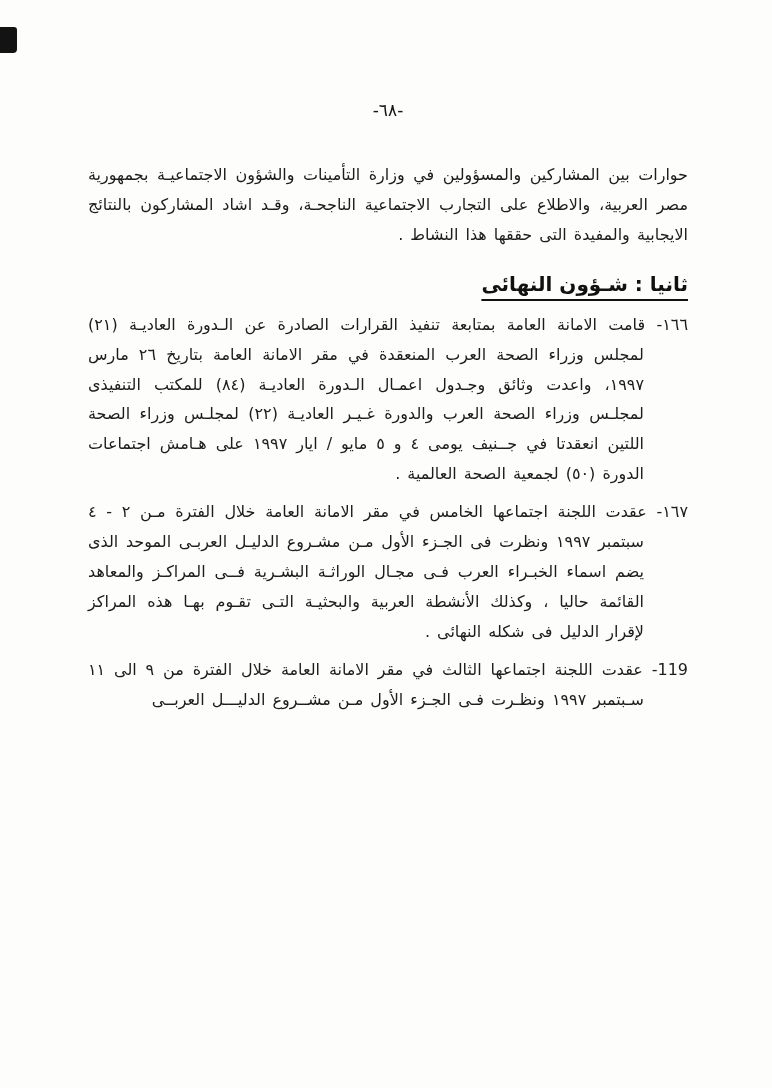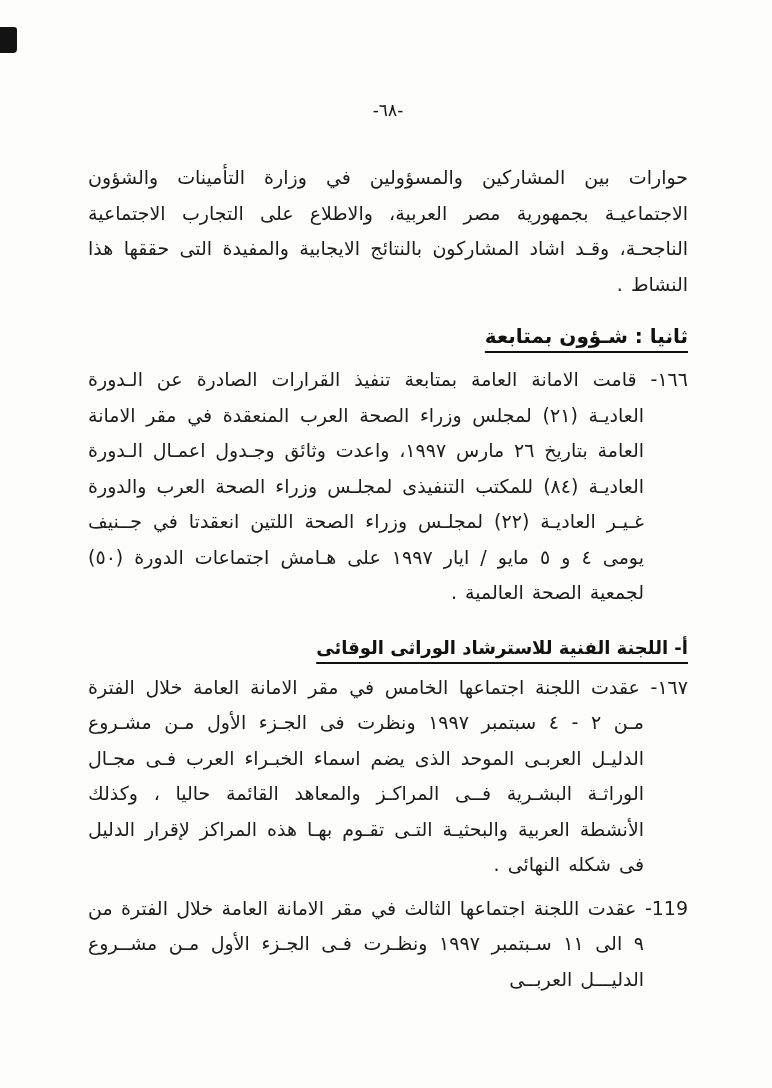--- a/index.html
+++ b/index.html
@@ -27,21 +27,21 @@
     padding: 100px 84px 0 88px;
   }
   .page-number {
     text-align: center;
     font-size: 17px;
     letter-spacing: 2px;
     margin-bottom: 40px;
     color: #161616;
   }
   .para {
-    font-size: 19px;
+    font-size: 16px;
     line-height: 1.87;
     text-align: justify;
     text-align-last: right;
     word-spacing: 2px;
   }
   .hang {
     padding-right: 44px;
     text-indent: -44px;
   }
   .num { white-space: nowrap; }
@@ -69,27 +69,26 @@
 <body>
 
 <div class="scan-artifact"></div>
 
 <div class="page">
 
   <div class="page-number">-٦٨-</div>
 
   <p class="para">حوارات بين المشاركين والمسؤولين في وزارة التأمينات والشؤون  الاجتماعيـة بجمهورية مصر العربية، والاطلاع  على  التجارب الاجتماعية الناجحـة، وقـد اشاد المشاركون بالنتائج الايجابية والمفيدة التى حققها هذا النشاط .</p>
 
-  <h2 class="section-heading">ثانيا : شـؤون بمتابعة</h2>
+  <h2 class="section-heading">ثانيا : شـؤون النهائى</h2>
 
   <div class="item">
     <p class="para hang"><span class="num">١٦٦-</span> <span>قامت الامانة العامة بمتابعة تنفيذ القرارات الصادرة  عن  الـدورة العاديـة (٢١) لمجلس وزراء الصحة العرب المنعقدة في مقر الامانة العامة بتاريخ ٢٦ مارس ١٩٩٧، واعدت وثائق وجـدول اعمـال الـدورة العاديـة (٨٤) للمكتب التنفيذى لمجلـس وزراء الصحة العرب والدورة غـيـر العاديـة (٢٢) لمجلـس وزراء الصحة اللتين انعقدتا في جــنيف يومى ٤ و ٥ مايو / ايار ١٩٩٧ على هـامش اجتماعات الدورة (٥٠) لجمعية الصحة العالمية .</span></p>
   </div>
 
-  <h3 class="subheading">أ- اللجنة الفنية للاسترشاد الوراثى الوقائى</h3>
 
   <div class="item">
     <p class="para hang"><span class="num">١٦٧-</span> <span>عقدت اللجنة اجتماعها الخامس في مقر الامانة العامة خلال الفترة  مـن ٢ - ٤ سبتمبر ١٩٩٧ ونظرت فى الجـزء الأول مـن مشـروع الدليـل العربـى الموحد الذى يضم اسماء الخبـراء العرب فـى مجـال الوراثـة البشـرية فــى المراكـز والمعاهد القائمة حاليا ، وكذلك الأنشطة  العربية والبحثيـة التـى تقـوم بهـا هذه المراكز لإقرار الدليل فى شكله النهائى .</span></p>
   </div>
 
 
   <div class="item">
     <p class="para hang"><span class="num">119-</span> <span>عقدت اللجنة اجتماعها الثالث في مقر الامانة العامة خلال الفترة من ٩ الى ١١ سـبتمبر ١٩٩٧ ونظـرت  فـى  الجـزء الأول مـن  مشــروع  الدليـــل العربــى</span></p>
   </div>
 

